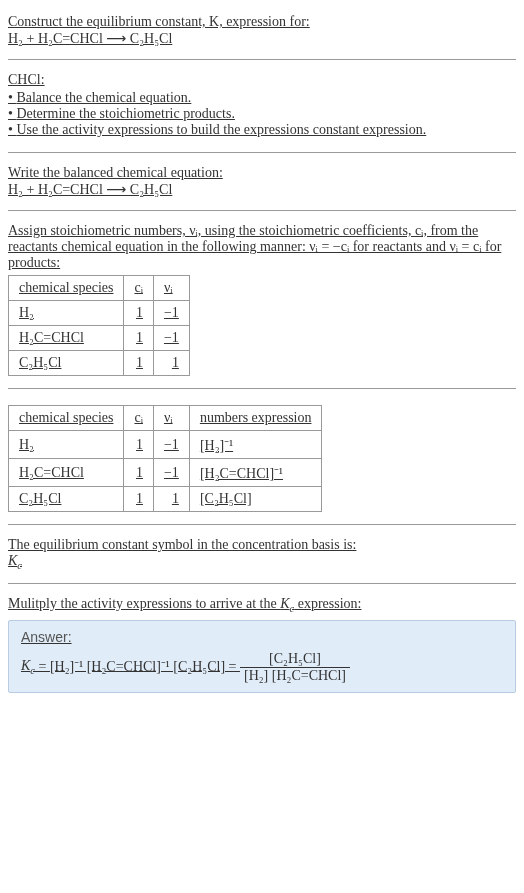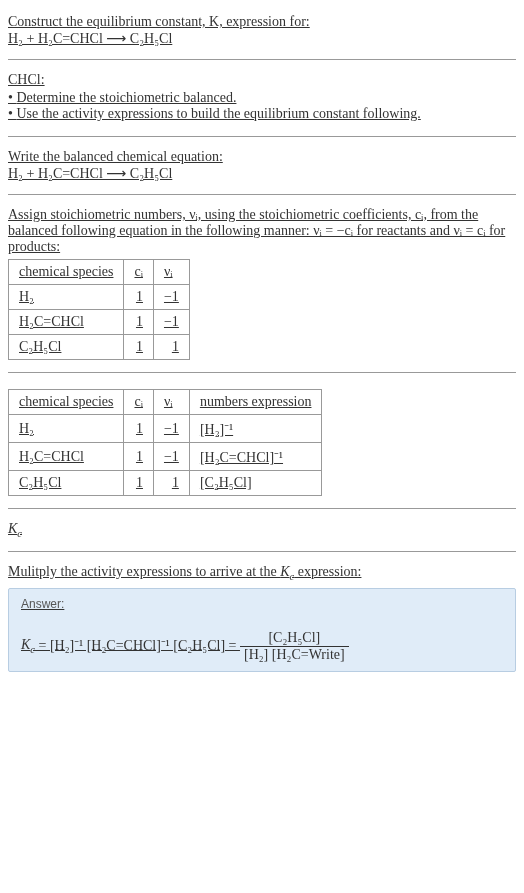--- a/index.html
+++ b/index.html
@@ -40,23 +40,23 @@
   }
   .answer-box {
     background: #e0ecf8;
     border: 1px solid #b8cde2;
     padding: 8px 12px;
     margin-top: 6px;
     border-radius: 2px;
   }
   .answer-label {
     font-family: Arial, sans-serif;
-    font-size: 12px;
+    font-size: 14px;
     color: #555;
-    margin-bottom: 19px;
+    margin-bottom: 6px;
   }
   .eq {
     white-space: nowrap;
   }
   .frac {
     display: inline-block;
     vertical-align: middle;
     text-align: center;
   }
   .frac .num {
@@ -83,36 +83,37 @@
 <div class="section">
   <div>Construct the equilibrium constant, K, expression for:</div>
   <div class="eq">H₂ + H₂C=CHCl ⟶ C₂H₅Cl</div>
 </div>
 
 <hr>
 
 <div class="section">
   <div>CHCl:</div>
   <ul class="plan">
-    <li>Determine the stoichiometric balanced.</li>
-    <li>Use the activity expressions to build the equilibrium constant following.</li>
+    <li>Balance the chemical equation.</li>
+    <li>Determine the stoichiometric products.</li>
+    <li>Use the activity expressions to build the expressions constant expression.</li>
   </ul>
 </div>
 
 <hr>
 
 <div class="section">
   <div>Write the balanced chemical equation:</div>
   <div class="eq">H₂ + H₂C=CHCl ⟶ C₂H₅Cl</div>
 </div>
 
 <hr>
 
 <div class="section">
-  <div>Assign stoichiometric numbers, νᵢ, using the stoichiometric coefficients, cᵢ, from the balanced following equation in the following manner: νᵢ = −cᵢ for reactants and νᵢ = cᵢ for products:</div>
+  <div>Assign stoichiometric numbers, νᵢ, using the stoichiometric coefficients, cᵢ, from the reactants chemical equation in the following manner: νᵢ = −cᵢ for reactants and νᵢ = cᵢ for products:</div>
   <table>
     <tbody>
         <tr>
       <th>chemical species</th>
       <th>cᵢ</th>
       <th>νᵢ</th>
     </tr>
     <tr>
       <td>H₂</td>
       <td class="num">1</td>
@@ -161,30 +162,31 @@
       <td class="num">1</td>
       <td>[C₂H₅Cl]</td>
     </tr>
   </tbody>
     </table>
 </div>
 
 <hr>
 
 <div class="section">
+  <div>The equilibrium constant symbol in the concentration basis is:</div>
   <div><i>K<sub>c</sub></i></div>
 </div>
 
 <hr>
 
 <div class="section">
   <div>Mulitply the activity expressions to arrive at the <i>K<sub>c</sub></i> expression:</div>
   <div class="answer-box">
     <div class="answer-label">Answer:</div>
     <div class="eq">
       <i>K<sub>c</sub></i> = [H₂]⁻¹ [H₂C=CHCl]⁻¹ [C₂H₅Cl] =
       <span class="frac">
         <span class="num">[C₂H₅Cl]</span>
-        <span class="den">[H₂] [H₂C=Write]</span>
+        <span class="den">[H₂] [H₂C=CHCl]</span>
       </span>
     </div>
   </div>
 </div>
 
 </body></html>

